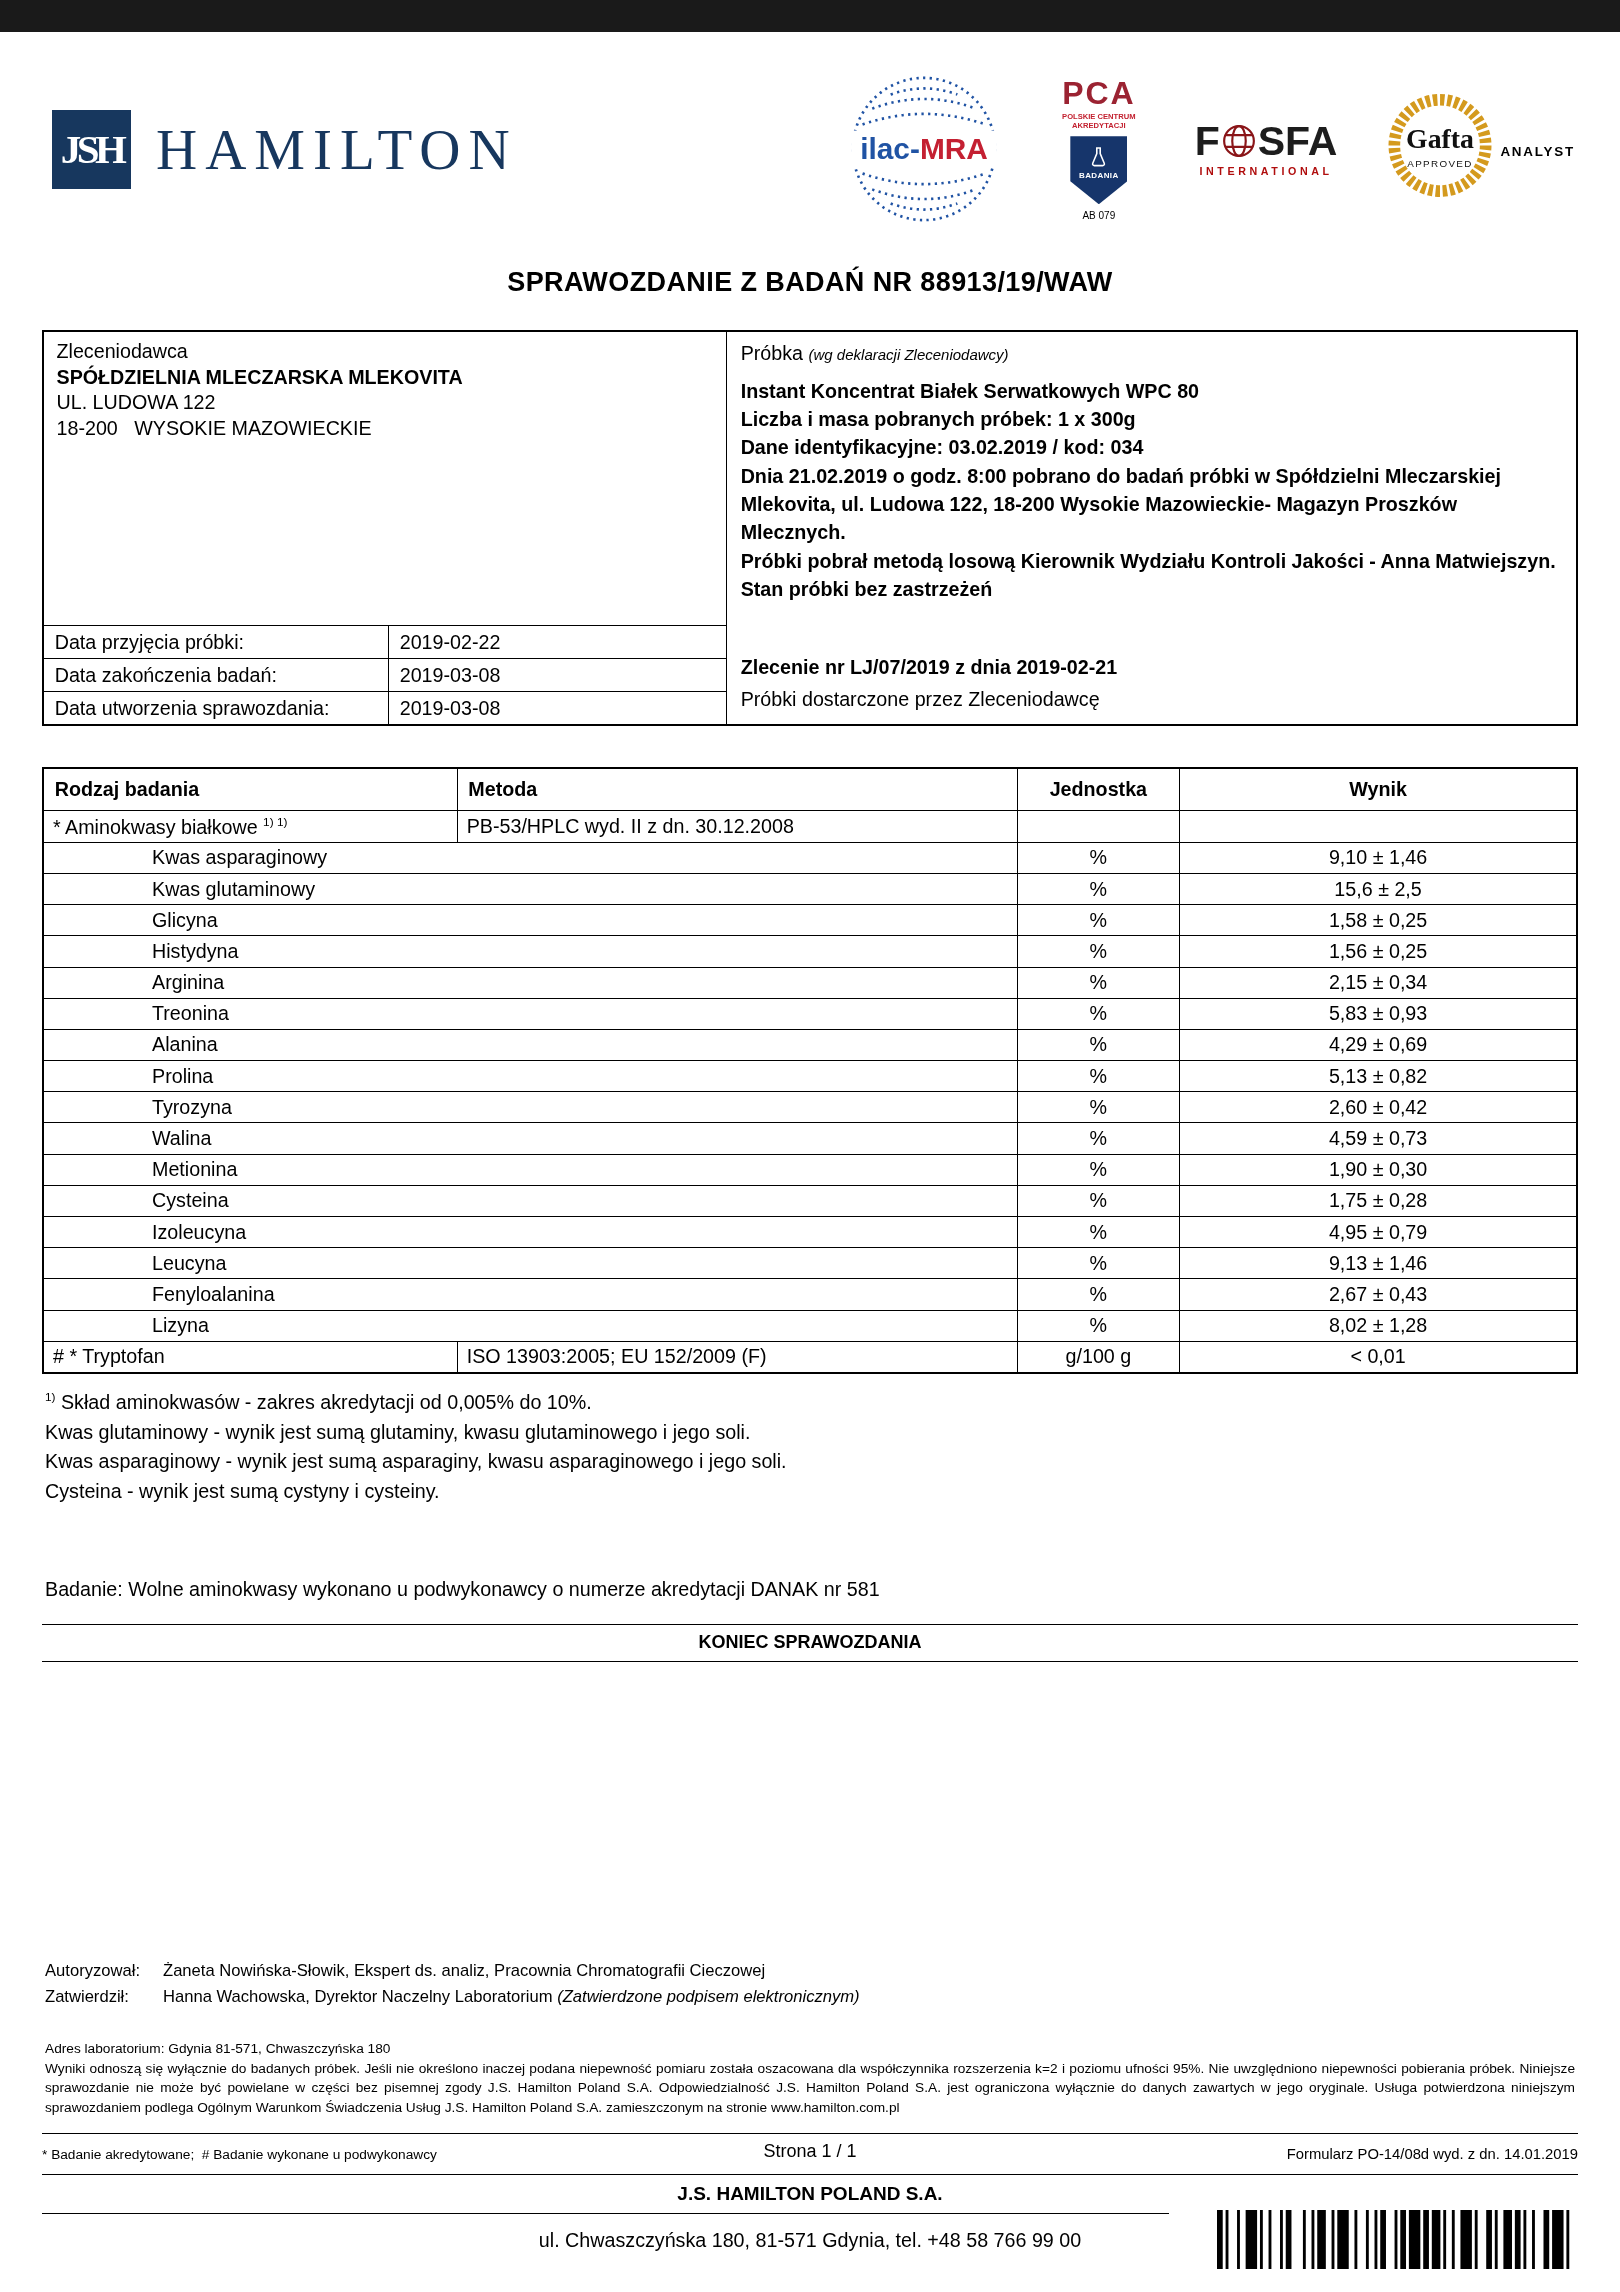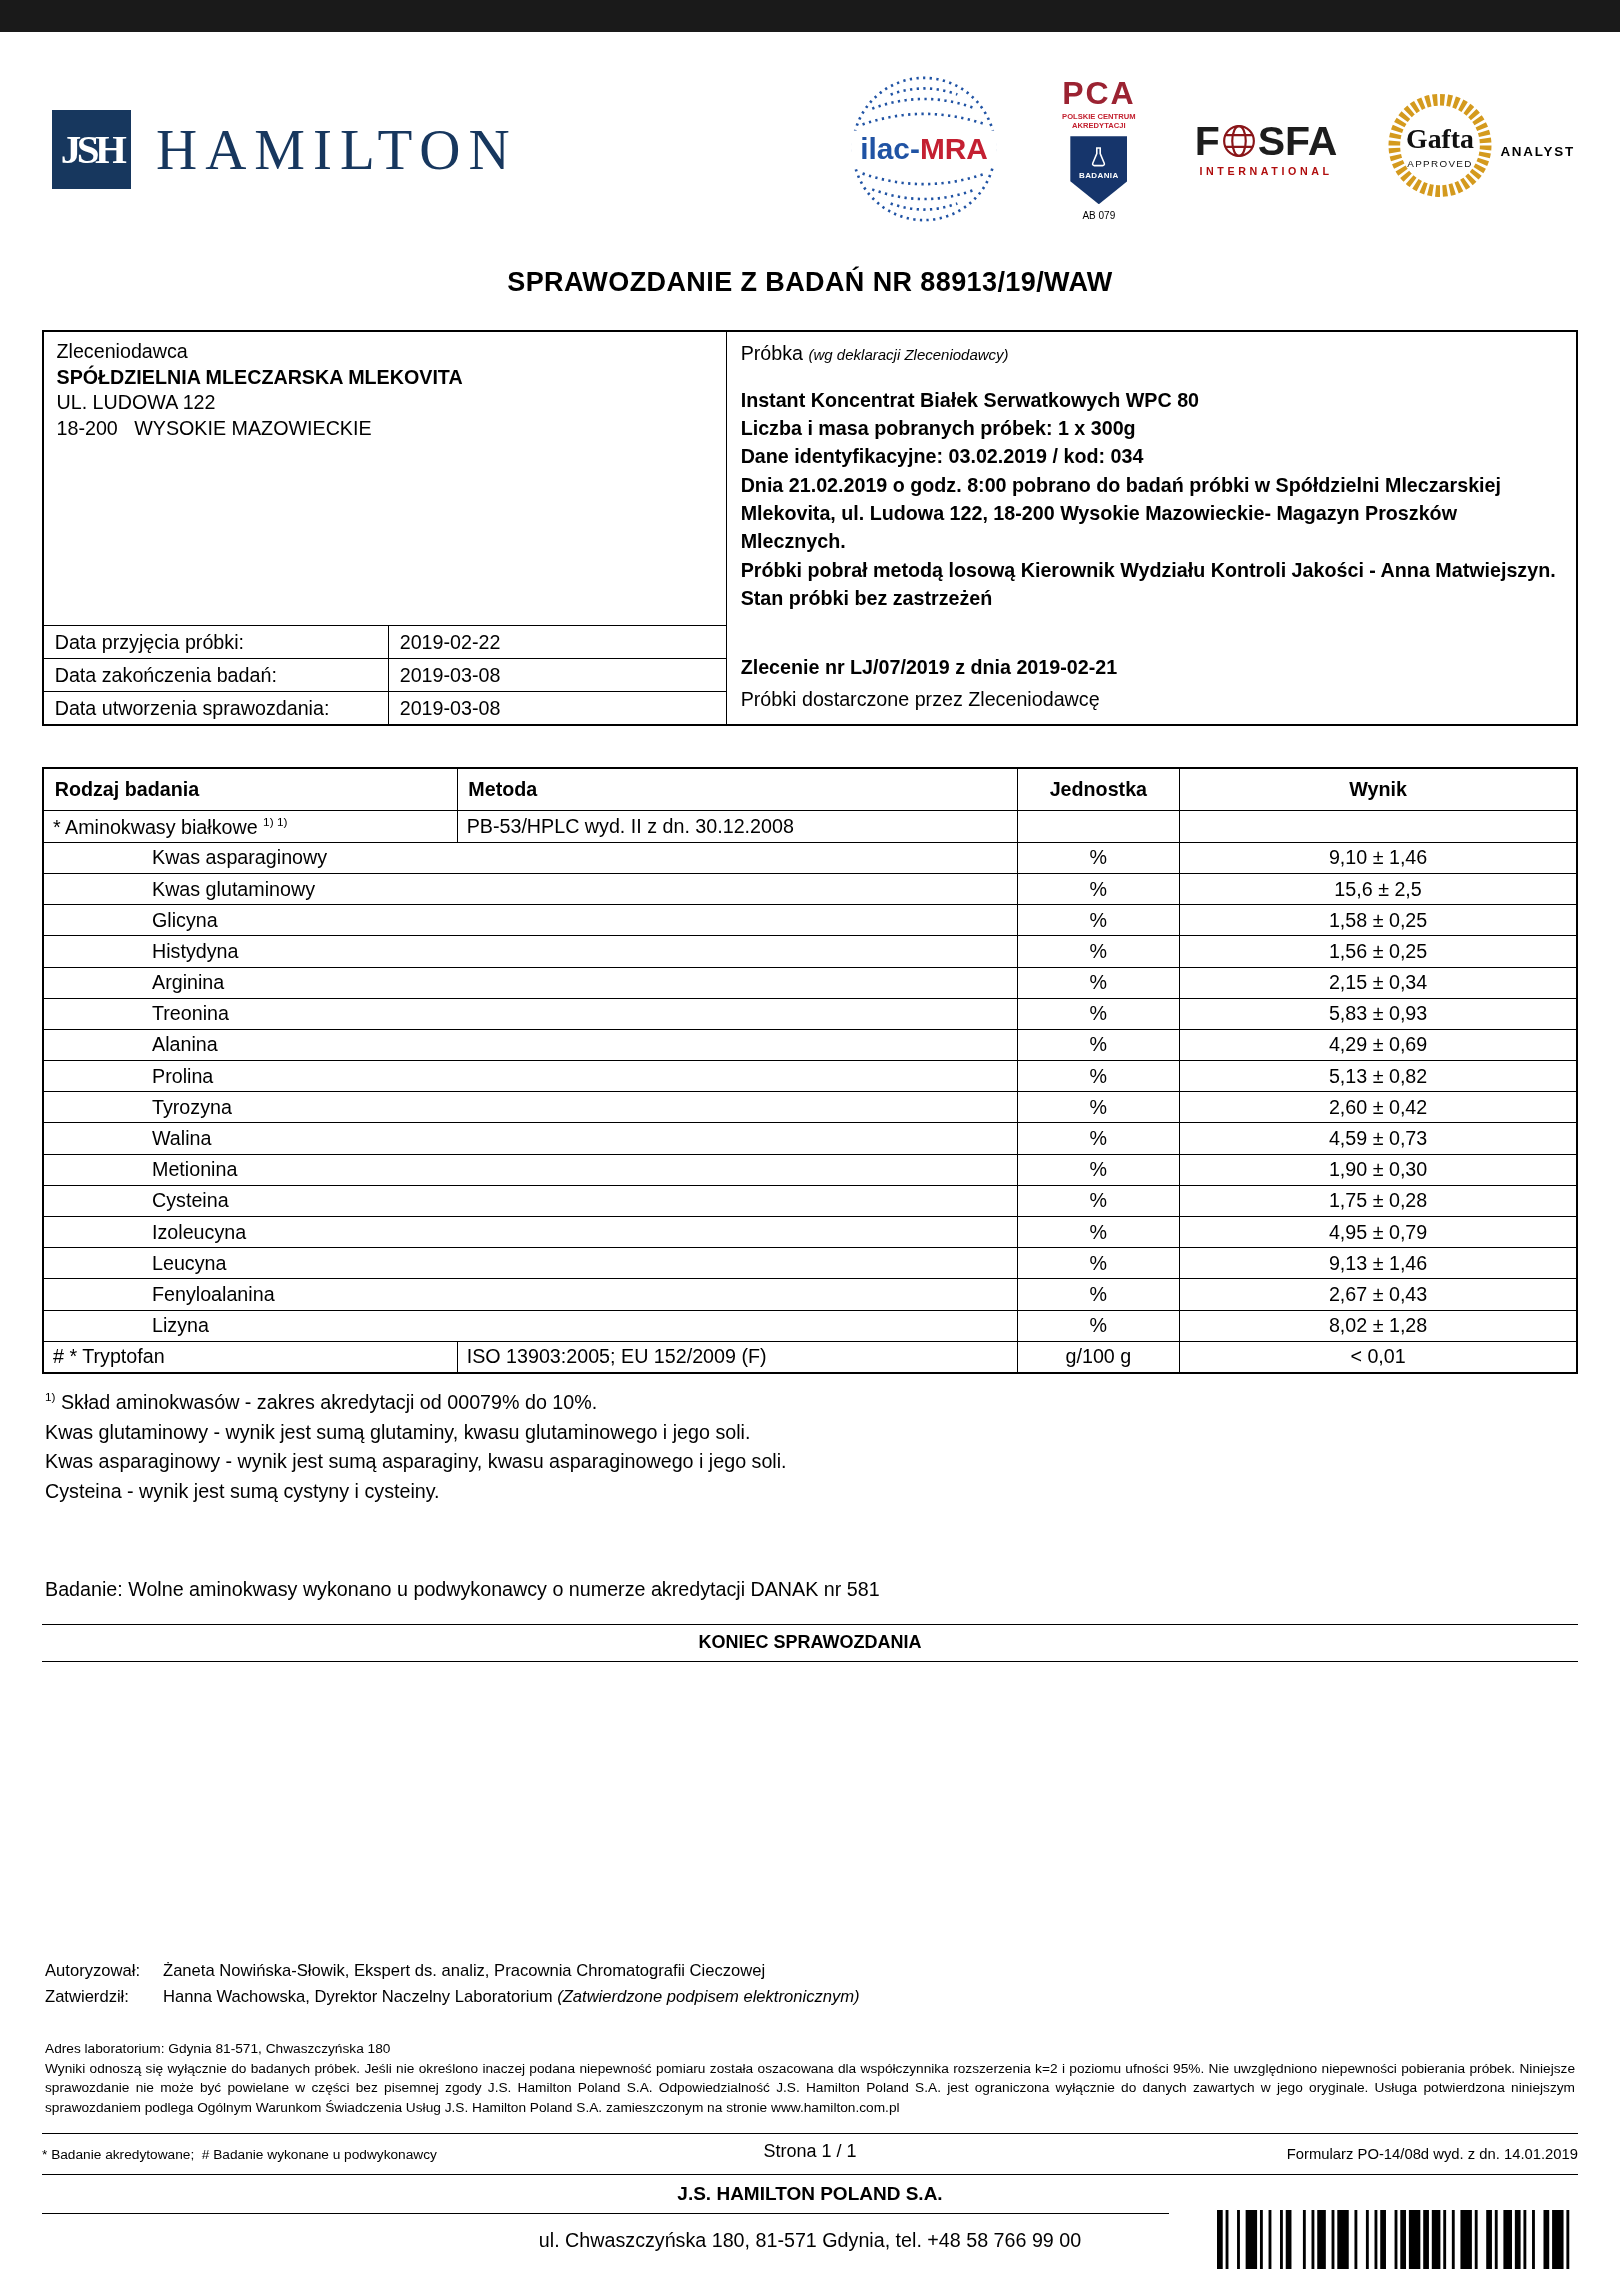--- a/index.html
+++ b/index.html
@@ -45,21 +45,21 @@
   .info { margin:32px 42px 0; border:2.2px solid #000; display:flex; height:396px; }
   .info-left { width:44.6%; border-right:1.8px solid #000; display:flex; flex-direction:column; }
   .client { padding:7.2px 12.5px; font-size:19.7px; line-height:1.3; flex:1; }
   .client .cname { font-weight:bold; }
   .dates { border-collapse:collapse; width:100%; font-size:19.7px; }
   .dates td { border-top:1.4px solid #000; padding:4.5px 10.7px; }
   .dates td.lbl { width:50.5%; border-right:1.4px solid #000; }
   .dates td.val { font-weight:normal; }
 
   .info-right { flex:1; padding:7.2px 13.4px 9px; font-size:19.7px; line-height:1.44; display:flex; flex-direction:column; }
-  .sample-head { margin-bottom:18px; }
+  .sample-head { margin-bottom:9px; }
   .sample-note { font-style:italic; font-size:15px; }
   .sample-details p { font-weight:bold; }
   .order { font-weight:bold; margin-top:auto; }
   .delivery { margin-top:3.6px; padding-bottom:1.8px; }
 
   
   .results { border-collapse:collapse; margin:41px 42px 0; width:calc(100% - 84px); font-size:19.7px;
              border:2.2px solid #000; table-layout:fixed; }
   .results th, .results td { border:1.3px solid #000; }
   .results th { padding:9px 10.7px; font-size:19.7px; }
@@ -310,21 +310,21 @@
         <tr>
         <td class="c-gname"># * Tryptofan</td>
         <td class="c-method">ISO 13903:2005; EU 152/2009 (F)</td>
         <td class="c-unit">g/100 g</td>
         <td class="c-result">&lt; 0,01</td>
       </tr>
     </tbody>
   </table>
 
   <div class="footnotes">
-    <div><sup>1)</sup><span> Skład aminokwasów - zakres akredytacji od 00079% do 10%.</span></div>
+    <div><sup>1)</sup><span> Skład aminokwasów - zakres akredytacji od 0,005% do 10%.</span></div>
     <div>Kwas glutaminowy - wynik jest sumą glutaminy, kwasu glutaminowego i jego soli.</div>
     <div>Kwas asparaginowy - wynik jest sumą asparaginy, kwasu asparaginowego i jego soli.</div>
     <div>Cysteina - wynik jest sumą cystyny i cysteiny.</div>
   </div>
 
   <div class="subnote">Badanie: Wolne aminokwasy wykonano u podwykonawcy o numerze akredytacji DANAK nr 581</div>
 
   <div class="endbanner">KONIEC SPRAWOZDANIA</div>
 
   <div class="bottom">

